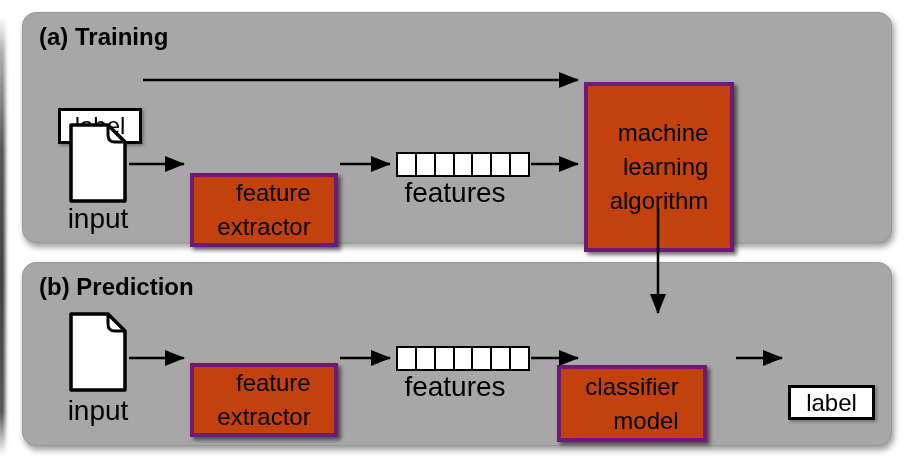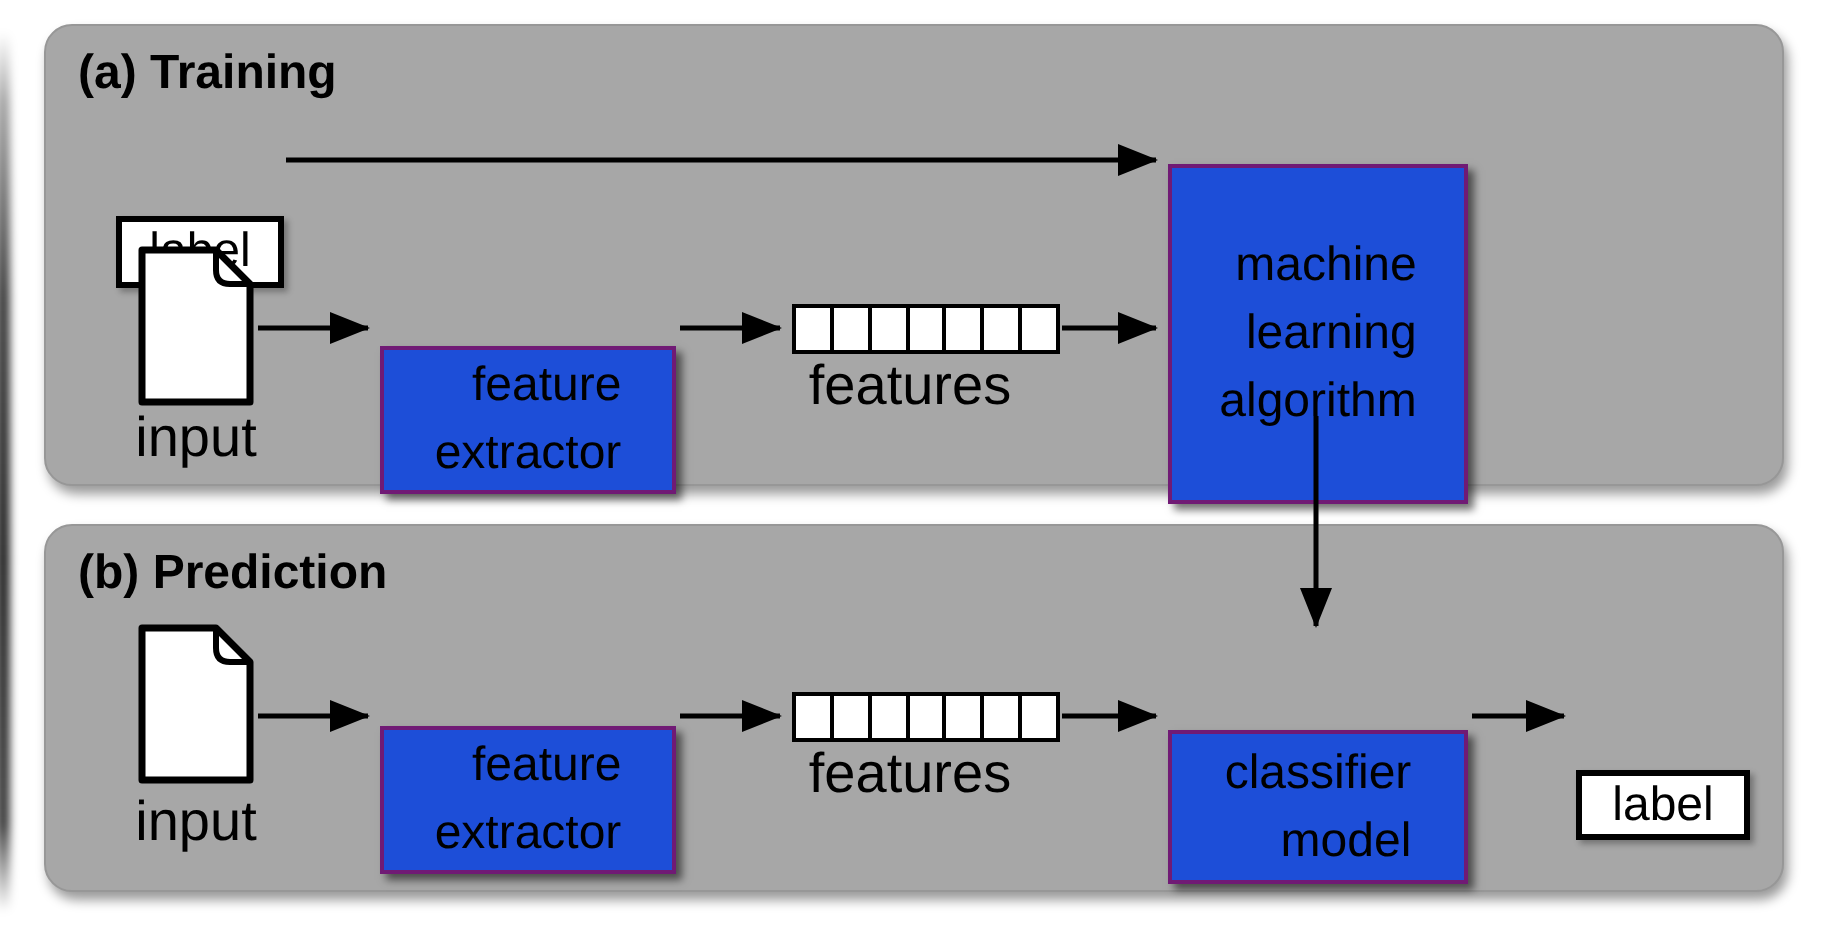--- a/index.html
+++ b/index.html
@@ -21,21 +21,21 @@
   }
   .panel-a { top:12px; height:229px; }
   .panel-b { top:262px; height:182px; }
   .panel-title { position:absolute; left:16px; top:10px; font-size:24px; font-weight:bold; }
   .node {
     position:absolute; box-sizing:border-box;
     display:flex; align-items:center; justify-content:center;
     text-align:right; white-space:pre-line; font-size:24px; line-height:34px;margin-top:45px;
   }
   .gray-node {
-    background:#1d4ed8; border:2px solid #701a75;
+    background:#c2410c; border:4px solid #701a75;
     box-shadow:3px 3px 4px rgba(0,0,0,0.55);
   }
   .white-node {
     background:#ffffff; border:3px solid #000000;
     box-shadow:2px 2px 3px rgba(0,0,0,0.30);
   }
   .caption { position:absolute; font-size:28px; text-align:center; }
   .strip {
     position:absolute; box-sizing:border-box; display:flex;
     background:#ffffff; border:2.5px solid #000000;
@@ -99,21 +99,21 @@
       <div class="cell"></div>
       <div class="cell"></div>
       <div class="cell"></div>
       <div class="cell"></div>
       <div class="cell"></div>
       <div class="cell"></div>
       <div class="cell"></div>
     </div>
   <div class="caption" style="left:380px; top:371px; width:150px;">features</div>
 
-  <div class="node gray-node" style="left:584px; top:320px; width:150px; height:77px;">classifier
+  <div class="node gray-node" style="left:557px; top:320px; width:150px; height:77px;">classifier
 model</div>
 
   <div class="node white-node" style="left:788px; top:340px; width:87px; height:35px;">label</div>
 
   <svg class="arrow-layer" width="913" height="471" viewBox="0 0 913 471">
     <defs>
       <marker id="ah" viewBox="0 0 10 8" refX="9.5" refY="4" markerWidth="8" markerHeight="6.4" orient="auto">
         <path d="M0,0 L10,4 L0,8 Z" fill="#000000"></path>
       </marker>
     </defs>

